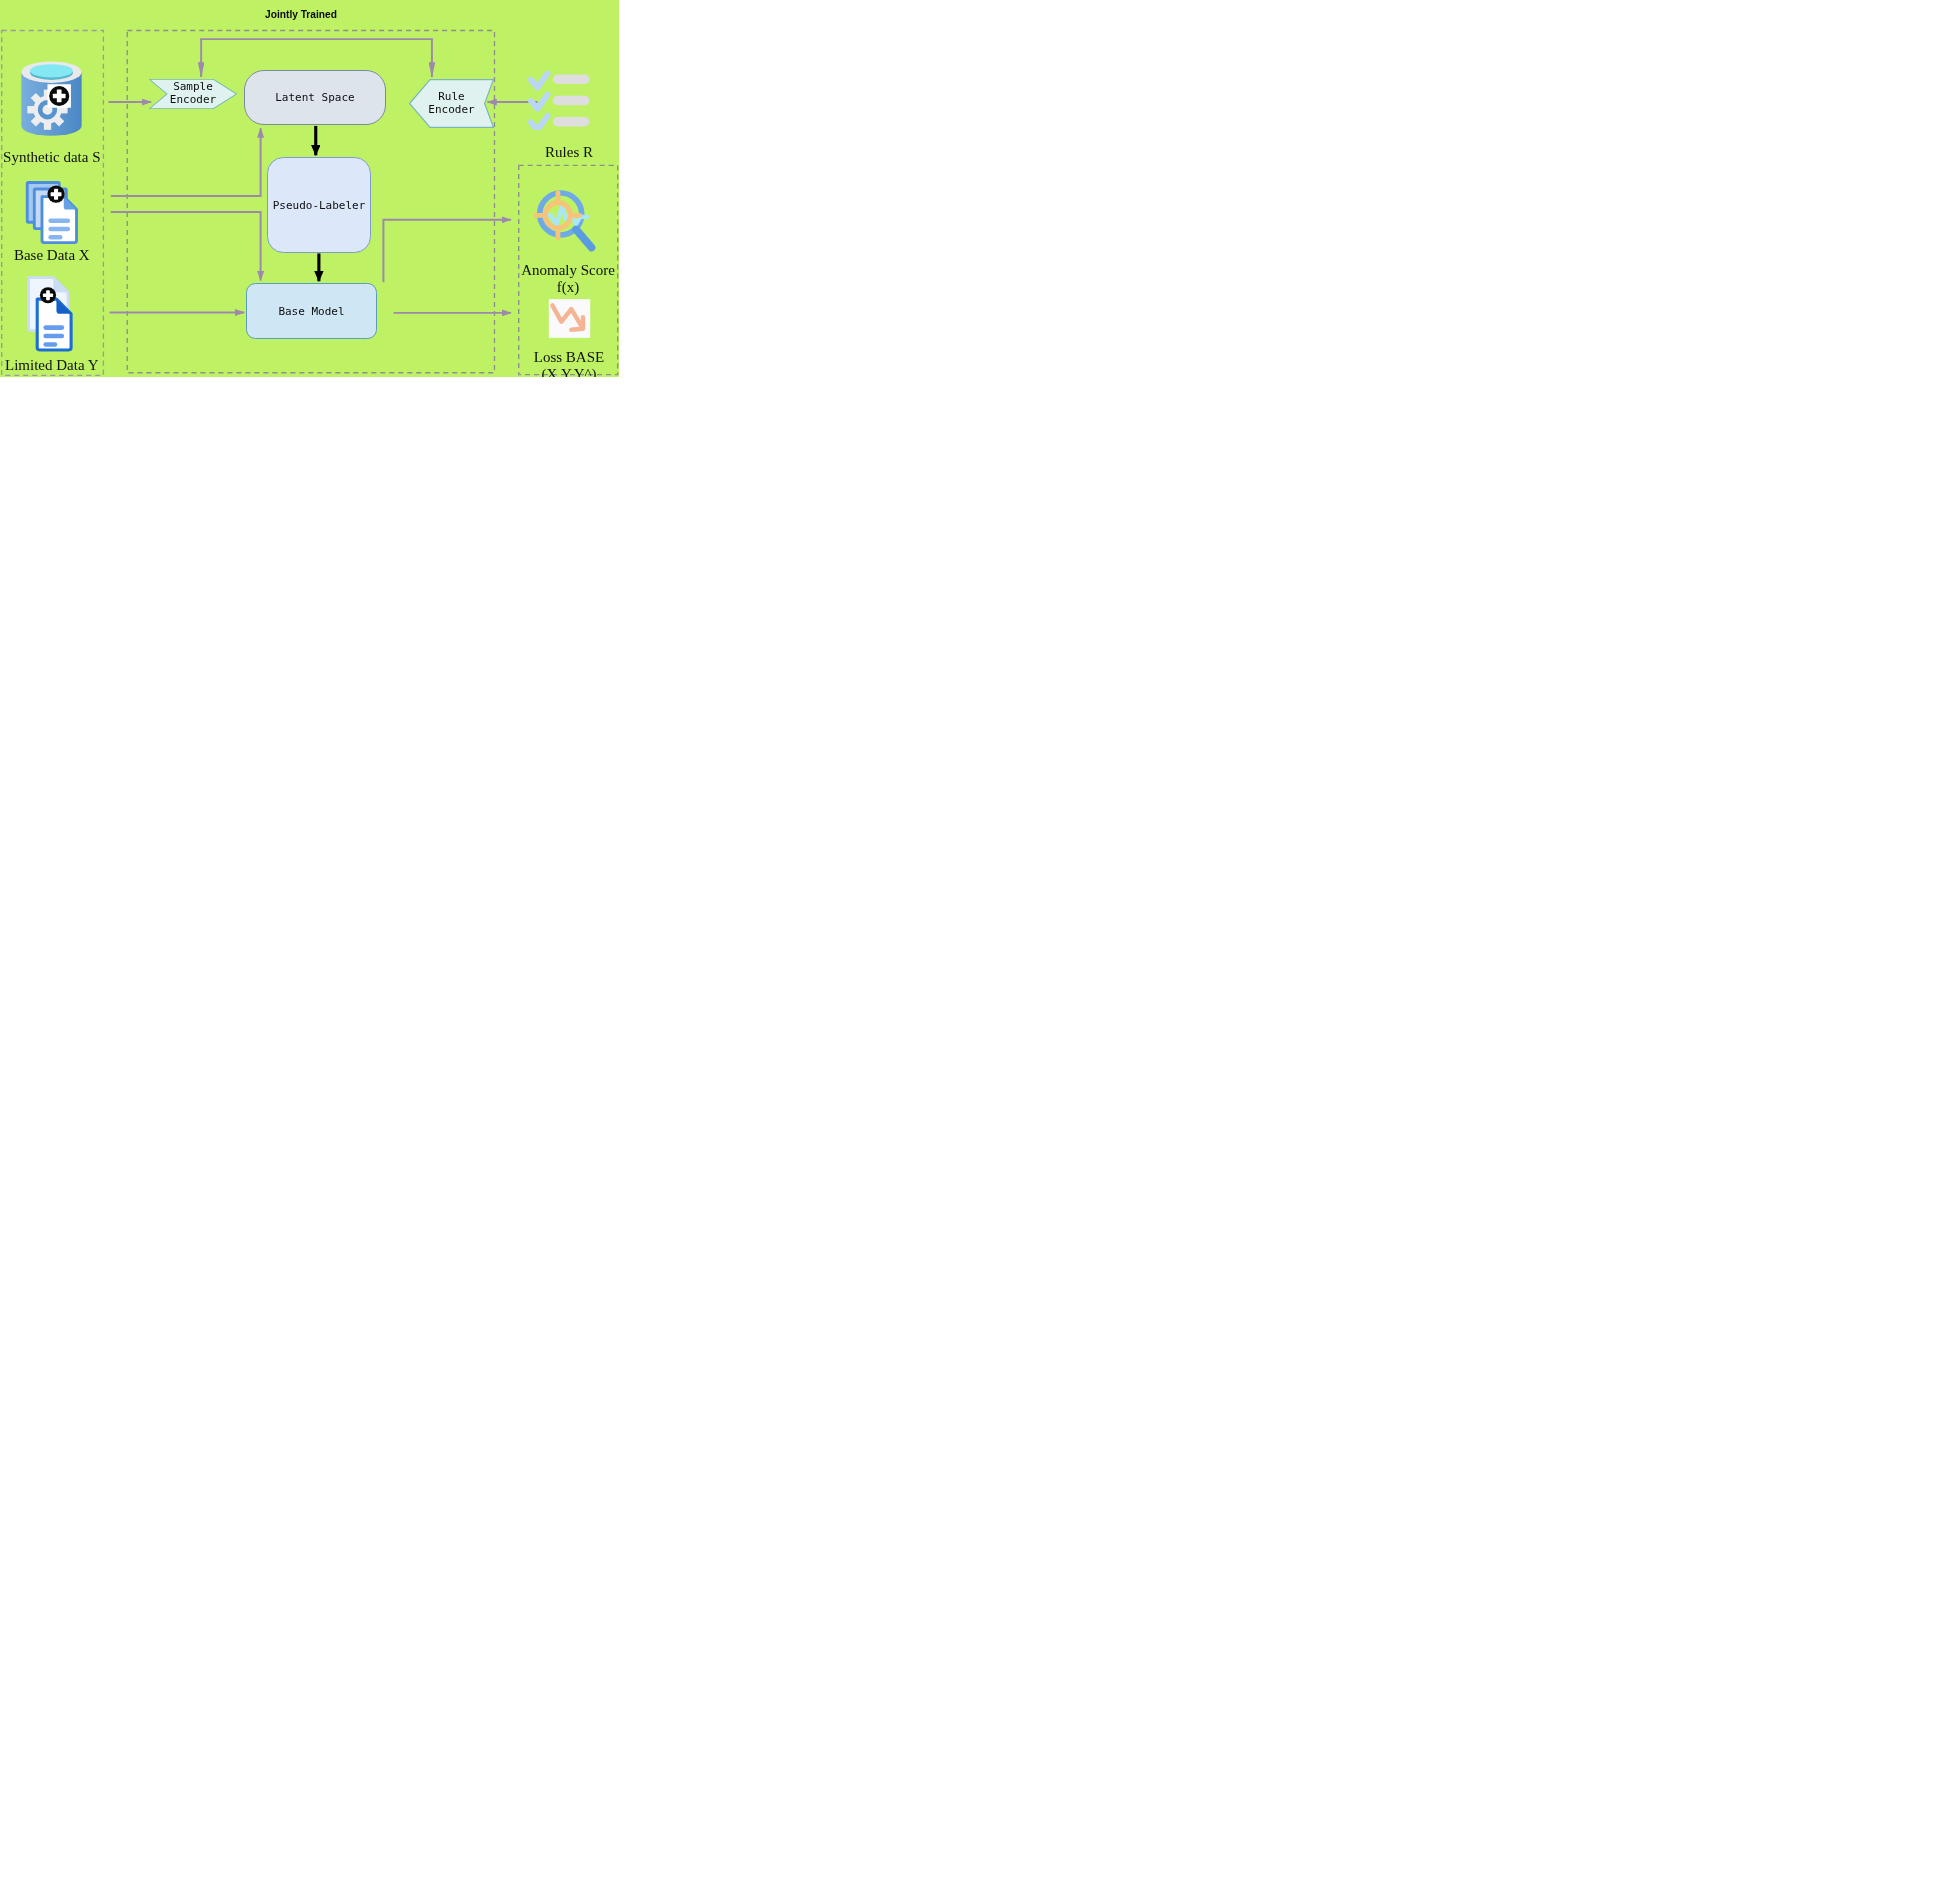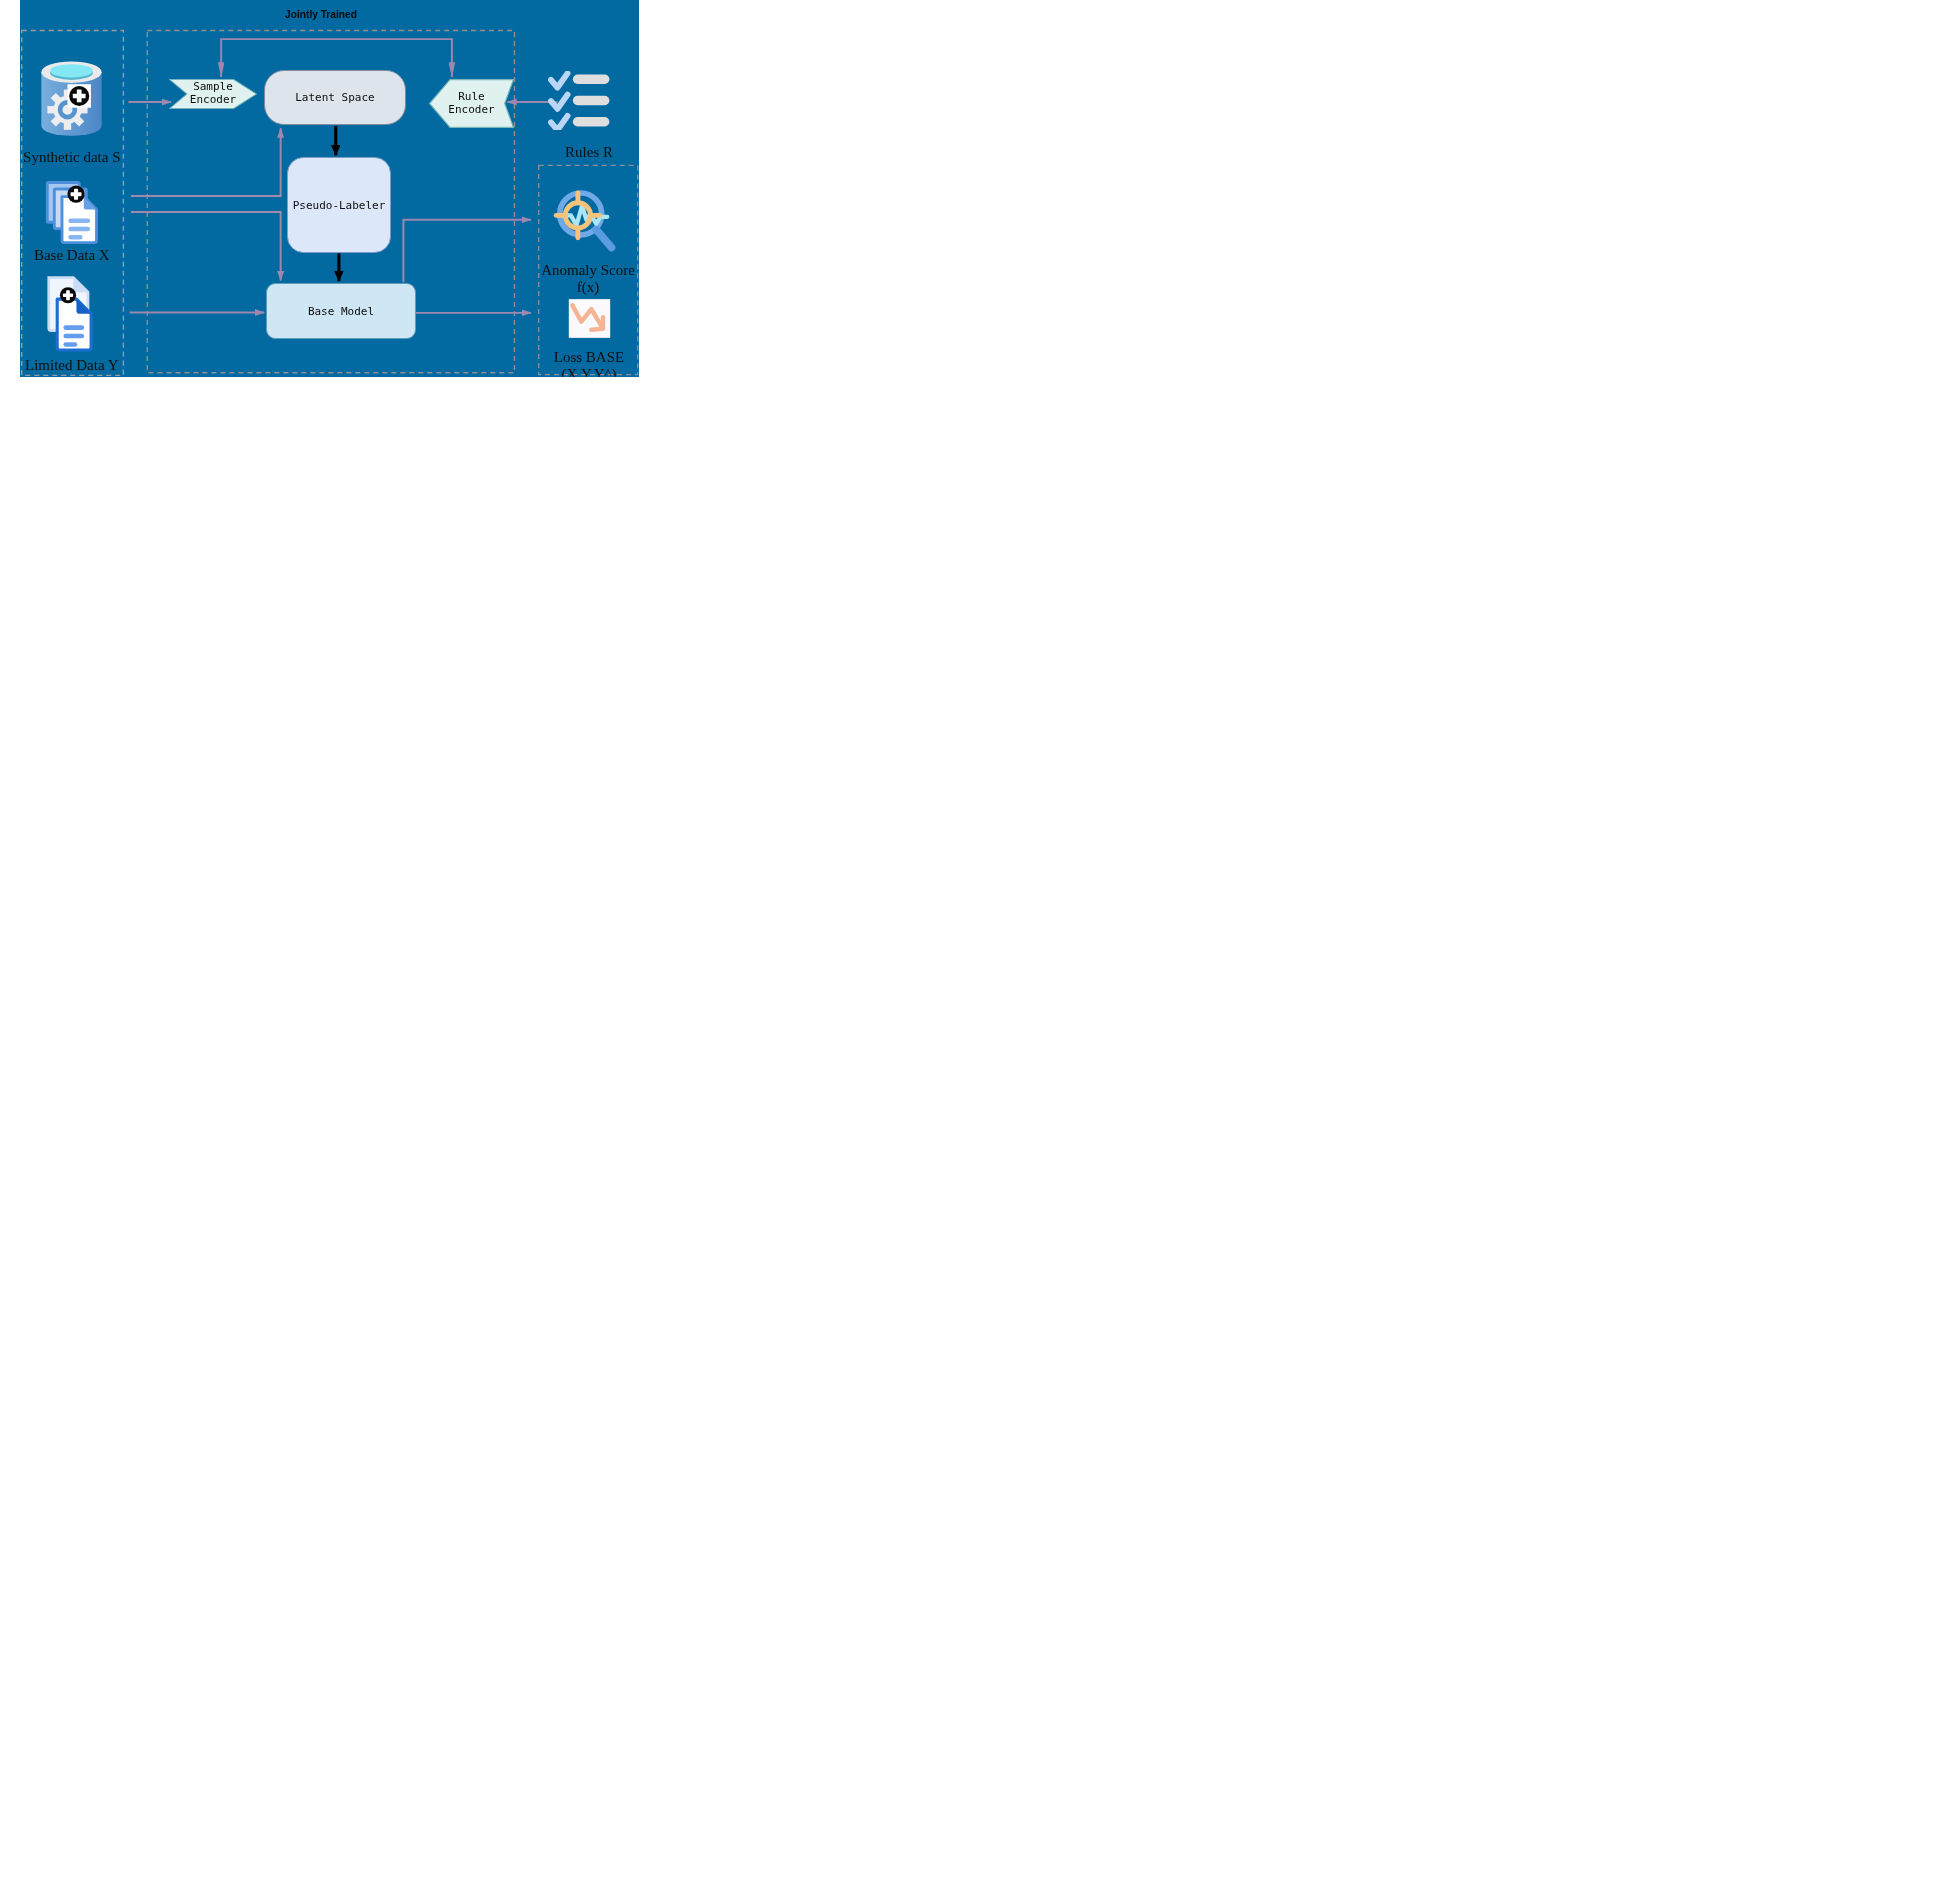--- a/index.html
+++ b/index.html
@@ -1,25 +1,25 @@
 <!DOCTYPE html>
 <html style="font-size:6.3px"><head>
 <meta charset="utf-8">
 <style>
   html,body{margin:0;padding:0;background:#fff;}
-  .canvas{position:relative;width:619px;height:377px;background:#0369a1;overflow:hidden;
-          font-family:"Liberation Sans",sans-serif;margin-left:20px;}
+  .canvas{position:relative;width:619px;height:377px;background:#bef264;overflow:hidden;
+          font-family:"Liberation Sans",sans-serif;}
   .overlay{position:absolute;left:0;top:0;width:619px;height:377px;z-index:1;}
   .node,.label,.title,.icon{position:absolute;z-index:2;}
   .title{left:254px;top:9.4px;width:94px;text-align:center;font-size:10.2px;font-weight:600;color:#0b0b0b;}
   .mono{font-family:"DejaVu Sans Mono","Liberation Mono",monospace;color:#0d0d0d;font-size:11px;}
   .box{display:flex;align-items:center;justify-content:center;box-sizing:border-box;}
   .latent{left:244px;top:70px;width:142px;height:55px;background:#dde4eb;border:1.2px solid #7a8ba0;border-radius:20px;}
   .pseudo{left:267px;top:157px;width:104px;height:96px;background:#dce8fa;border:1.2px solid #7d9cc8;border-radius:16.4px;}
-  .base{left:246px;top:283px;width:150px;height:56px;background:#cfe7f5;border:1.2px solid #5b9eb5;border-radius:9.4px;}
+  .base{left:246px;top:283px;width:131px;height:56px;background:#cfe7f5;border:1.2px solid #5b9eb5;border-radius:9.4px;}
   .chev{position:absolute;z-index:2;}
   .chev svg{position:absolute;left:0;top:0;width:100%;height:100%;}
   .chev .chev-label{position:relative;width:100%;height:100%;display:flex;flex-direction:column;
         align-items:center;justify-content:center;line-height:1.18;text-align:center;}
   .chev-sample{left:149px;top:79px;width:88px;height:30px;}
   .chev-rule{left:409px;top:79px;width:85px;height:49px;}
   .caption{font-family:"Liberation Serif","DejaVu Serif",serif;font-size:15px;color:#101010;text-align:center;}
 </style>
 </head>
 <body>

